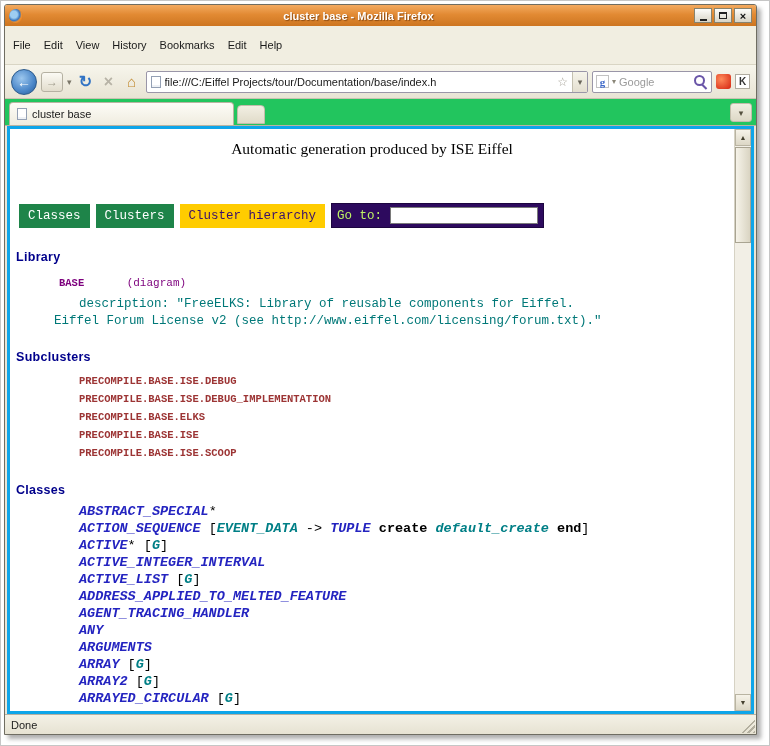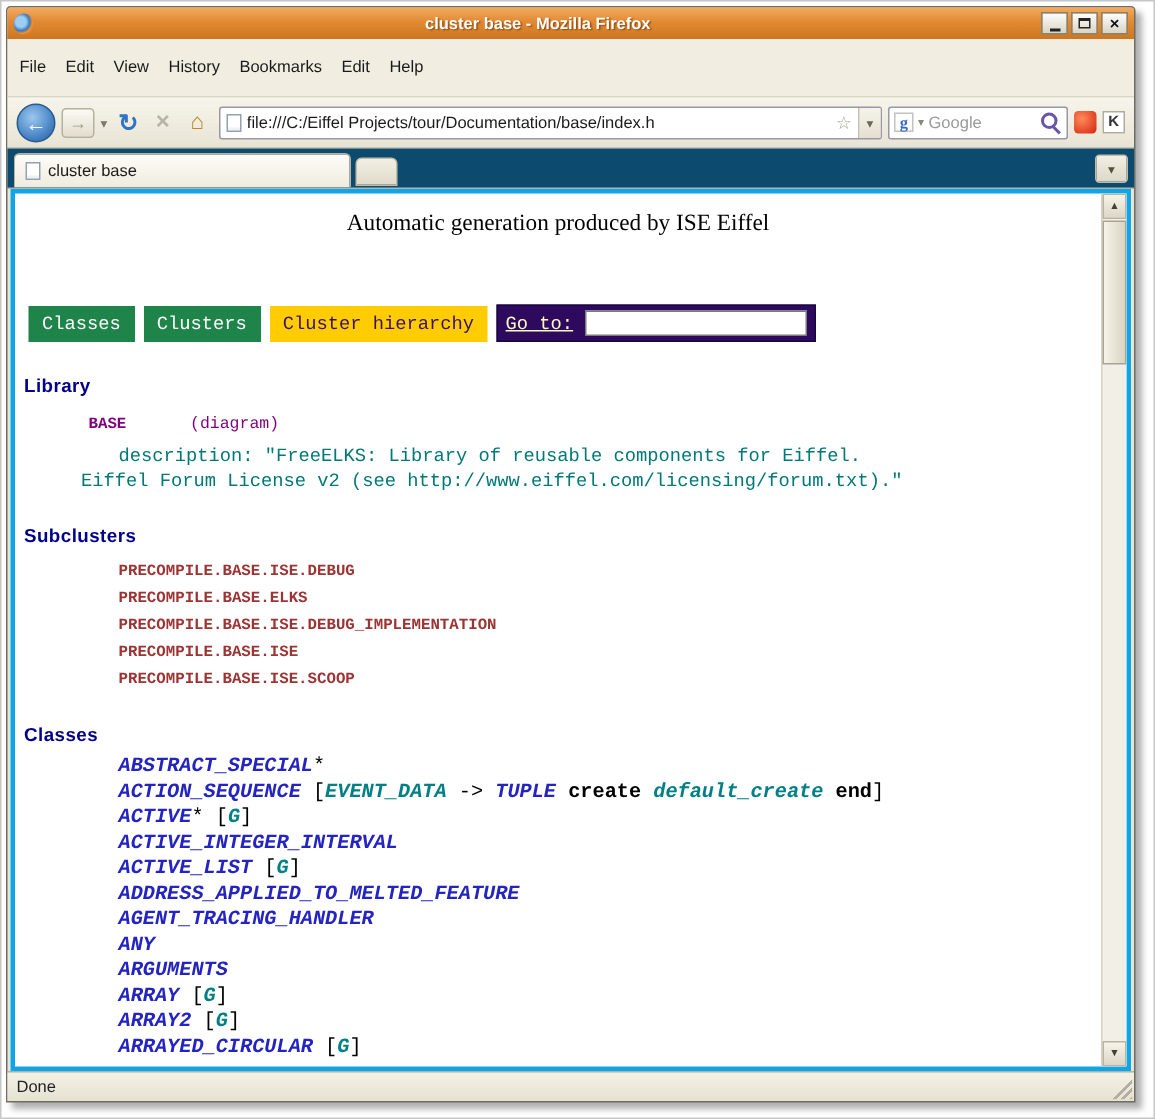--- a/index.html
+++ b/index.html
@@ -61,21 +61,21 @@
   .magnifier { position: relative; width: 15px; height: 15px; flex: none; }
   .magnifier::before { content: ""; position: absolute; left: 1px; top: 1px; width: 7px; height: 7px;
                        border: 2px solid #6a55a8; border-radius: 50%; }
   .magnifier::after { content: ""; position: absolute; left: 10px; top: 10px; width: 6px; height: 2px;
                       background: #6a55a8; transform: rotate(45deg); transform-origin: 0 0; }
   .ext-red { width: 15px; height: 15px; flex: none; border-radius: 3px;
              background: radial-gradient(circle at 35% 35%, #ff8a5a, #d42310); }
   .ext-k { width: 15px; height: 15px; flex: none; background: #fff; border: 1px solid #b0aca0;
            font-size: 10px; font-weight: bold; color: #333; display: flex; align-items: center; justify-content: center; }
 
-  .tabbar { height: 27px; flex: none; background: #0c4a6e; border-bottom: 1px solid #b9b4a2;
+  .tabbar { height: 27px; flex: none; background: #22c55e; border-bottom: 1px solid #b9b4a2;
             display: flex; align-items: flex-end; gap: 3px; padding: 3px 4px 0 4px; }
   .tab { height: 23px; width: 225px; background: linear-gradient(#fdfcf7, #efecdf);
          border: 1px solid #b9b4a2; border-bottom: none; border-radius: 4px 4px 0 0;
          display: flex; align-items: center; gap: 5px; padding: 0 7px; font-size: 11px; color: #1a1a1a; }
   .newtab-stub { height: 19px; width: 28px; margin-bottom: 1px; background: linear-gradient(#f2efe3, #e0dbc9);
                  border: 1px solid #c2bdab; border-radius: 4px 4px 0 0; display: flex; align-items: center;
                  justify-content: center; color: #8a8678; font-size: 9px; }
   .tab-spacer { flex: 1; }
   .alltabs { width: 22px; height: 19px; margin-bottom: 3px; display: flex; align-items: center; justify-content: center;
              background: linear-gradient(#f2efe3, #ddd8c6); border: 1px solid #c2bdab; border-radius: 3px;
@@ -97,21 +97,21 @@
   .banner { margin-top: 11px; text-align: center; font-family: "Liberation Serif", serif;
             font-size: 15.5px; color: #000; }
 
   .nav-buttons { display: flex; align-items: center; gap: 6px; margin: 45px 0 0 9px;
                  font-family: "Liberation Mono", "DejaVu Sans Mono", monospace; font-size: 12.5px; }
   .btn { display: inline-block; padding: 5px 9px; cursor: pointer; }
   .btn-green { background: #1e8449; color: #fff; }
   .btn-yellow { background: #ffcc00; color: #3a0f6b; }
   .goto-box { background: #2d0a5e; border: 1px solid #1d0540; padding: 3px 5px; display: flex;
               align-items: center; gap: 8px; }
-  .goto-label { color: #fef9c3; font-size: 12.5px; text-decoration: underline; }
+  .goto-label { color: #bef264; font-size: 12.5px; }
   .goto-input { width: 148px; height: 17px; border: 1px solid #7a7a7a; background: #fff;
                 font: 12px "Liberation Mono", monospace; padding: 0 2px; }
 
   .section-heading { font-size: 12.5px; font-weight: bold; color: #00008b; letter-spacing: .3px;
                      margin: 22px 0 0 6px; }
   .lib-row { margin: 8px 0 0 49px; }
   .lib-link { font-family: "Liberation Mono", monospace; font-size: 10.5px; font-weight: bold;
               color: #7d007d; cursor: pointer; }
   .diagram-link { font-family: "Liberation Mono", monospace; font-size: 11px; color: #7d007d;
                   margin-left: 38px; cursor: pointer; }
@@ -225,22 +225,22 @@
           <a class="diagram-link">(diagram)</a>
         </div>
 
         <div class="desc desc1">description: "FreeELKS: Library of reusable components for Eiffel.</div>
         <div class="desc desc2">Eiffel Forum License v2 (see http://www.eiffel.com/licensing/forum.txt)."</div>
 
         <div class="section-heading">Subclusters</div>
         <div class="subclusters">
 
         <div class="subcluster-row"><a class="subcluster-link">PRECOMPILE.BASE.ISE.DEBUG</a></div>
+            <div class="subcluster-row"><a class="subcluster-link">PRECOMPILE.BASE.ISE.DEBUG_IMPLEMENTATION</a></div>
             <div class="subcluster-row"><a class="subcluster-link">PRECOMPILE.BASE.ELKS</a></div>
-            <div class="subcluster-row"><a class="subcluster-link">PRECOMPILE.BASE.ISE.DEBUG_IMPLEMENTATION</a></div>
             <div class="subcluster-row"><a class="subcluster-link">PRECOMPILE.BASE.ISE</a></div>
             <div class="subcluster-row"><a class="subcluster-link">PRECOMPILE.BASE.ISE.SCOOP</a></div>
           </div>
 
         <div class="section-heading">Classes</div>
         <div class="classes-list">
             <div class="class-row"><span class="seg-class">ABSTRACT_SPECIAL</span><span class="seg-plain">*</span></div>
             <div class="class-row"><span class="seg-class">ACTION_SEQUENCE</span><span class="seg-plain"> [</span><span class="seg-generic">EVENT_DATA</span><span class="seg-plain"> -&gt; </span><span class="seg-class">TUPLE</span><span class="seg-plain"> </span><span class="seg-keyword">create</span><span class="seg-plain"> </span><span class="seg-generic">default_create</span><span class="seg-plain"> </span><span class="seg-keyword">end</span><span class="seg-plain">]</span></div>
             <div class="class-row"><span class="seg-class">ACTIVE</span><span class="seg-plain">* [</span><span class="seg-generic">G</span><span class="seg-plain">]</span></div>
             <div class="class-row"><span class="seg-class">ACTIVE_INTEGER_INTERVAL</span></div>

